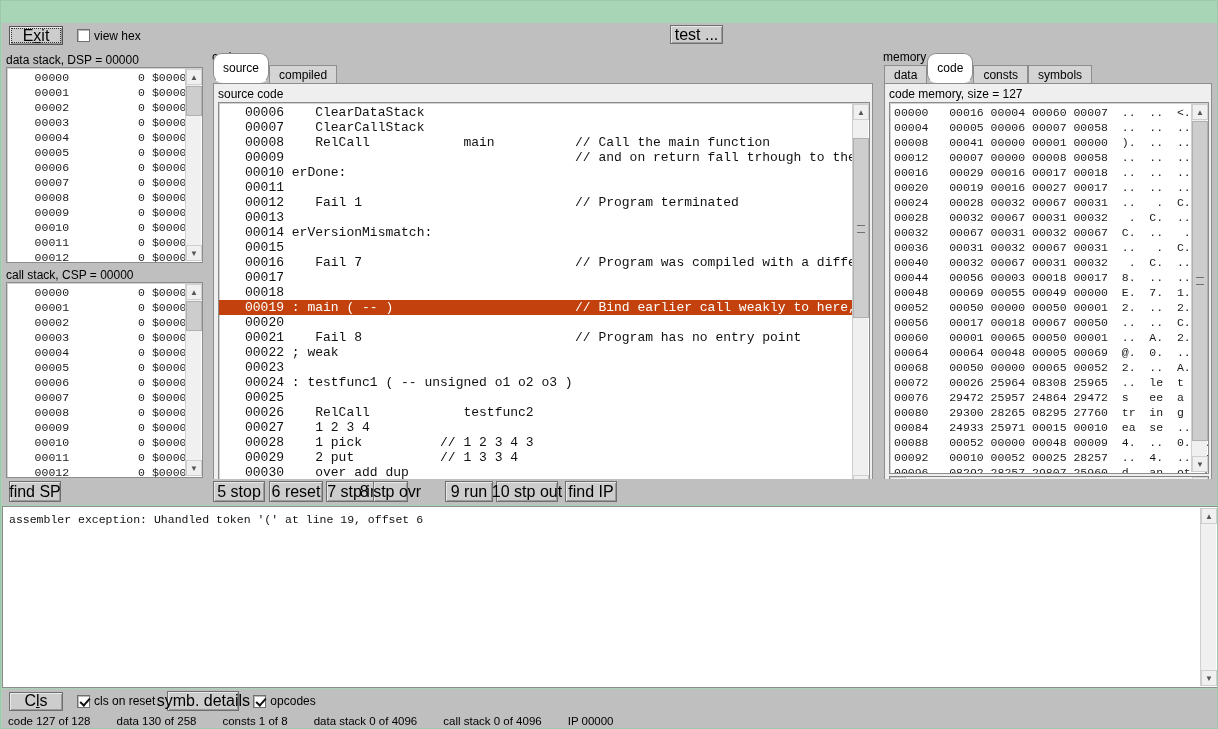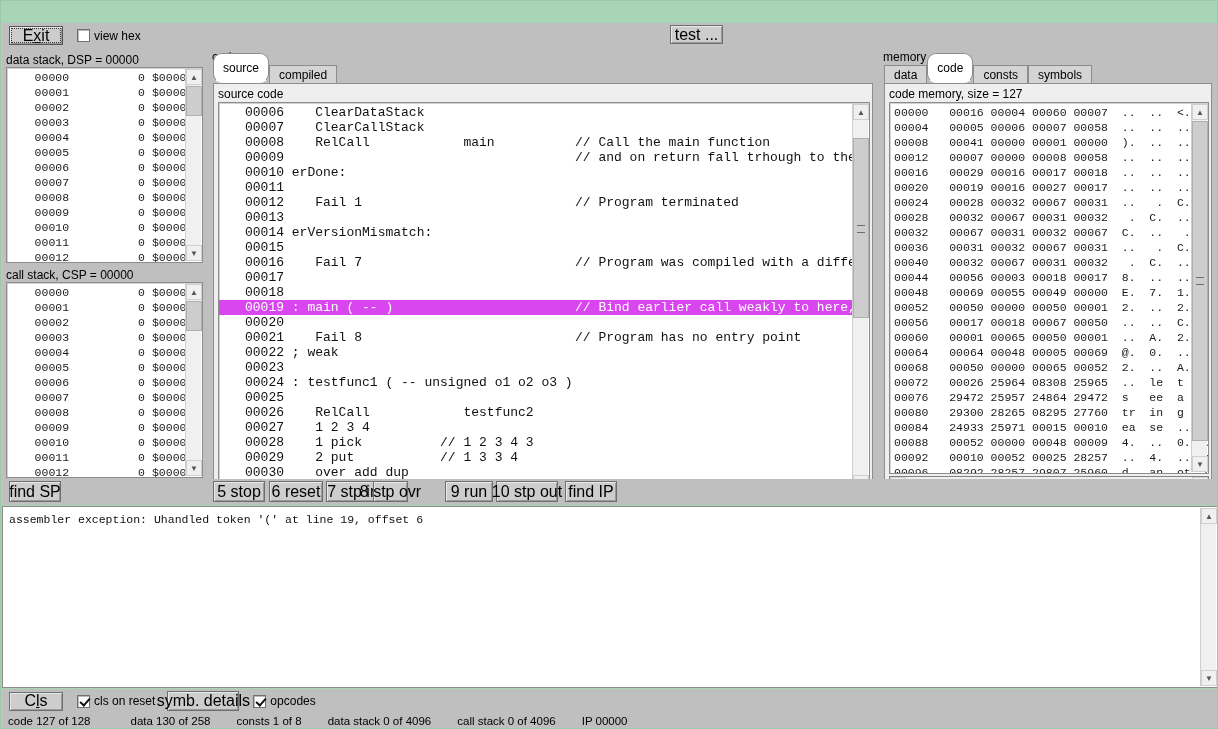--- a/index.html
+++ b/index.html
@@ -278,21 +278,21 @@
     white-space: pre;
     color: #111;
   }
   .codeline {
     height: 15px;
     padding-left: 26px;
     position: relative;
     box-sizing: border-box;
   }
   .codeline.sel {
-    background: #d946ef;
+    background: #c2410c;
     color: #ffffff;
   }
   .cmt { position: absolute; left: 356px; top: 0; }
 
   
   .rightcol {
     position: absolute;
     left: 878px; top: 47px;
     width: 339px; height: 455px;
     background: #bfbfbf;
@@ -506,20 +506,20 @@
       <span>symb. details</span>
     </div>
     <div class="chk">
       <span class="box checked"></span>
       <span>opcodes</span>
     </div>
   </div>
 
   <div class="statusbar">
     <span class="status-seg" style="margin-left:6px;">code 127 of 128</span>
-    <span class="status-seg" style="margin-left:40px;">data 130 of 258</span>
+    <span class="status-seg" style="margin-left:26px;">data 130 of 258</span>
     <span class="status-seg" style="margin-left:26px;">consts 1 of 8</span>
     <span class="status-seg" style="margin-left:26px;">data stack 0 of 4096</span>
     <span class="status-seg" style="margin-left:26px;">call stack 0 of 4096</span>
     <span class="status-seg" style="margin-left:26px;">IP 00000</span>
   </div>
 
 </div>
 
 </body></html>

